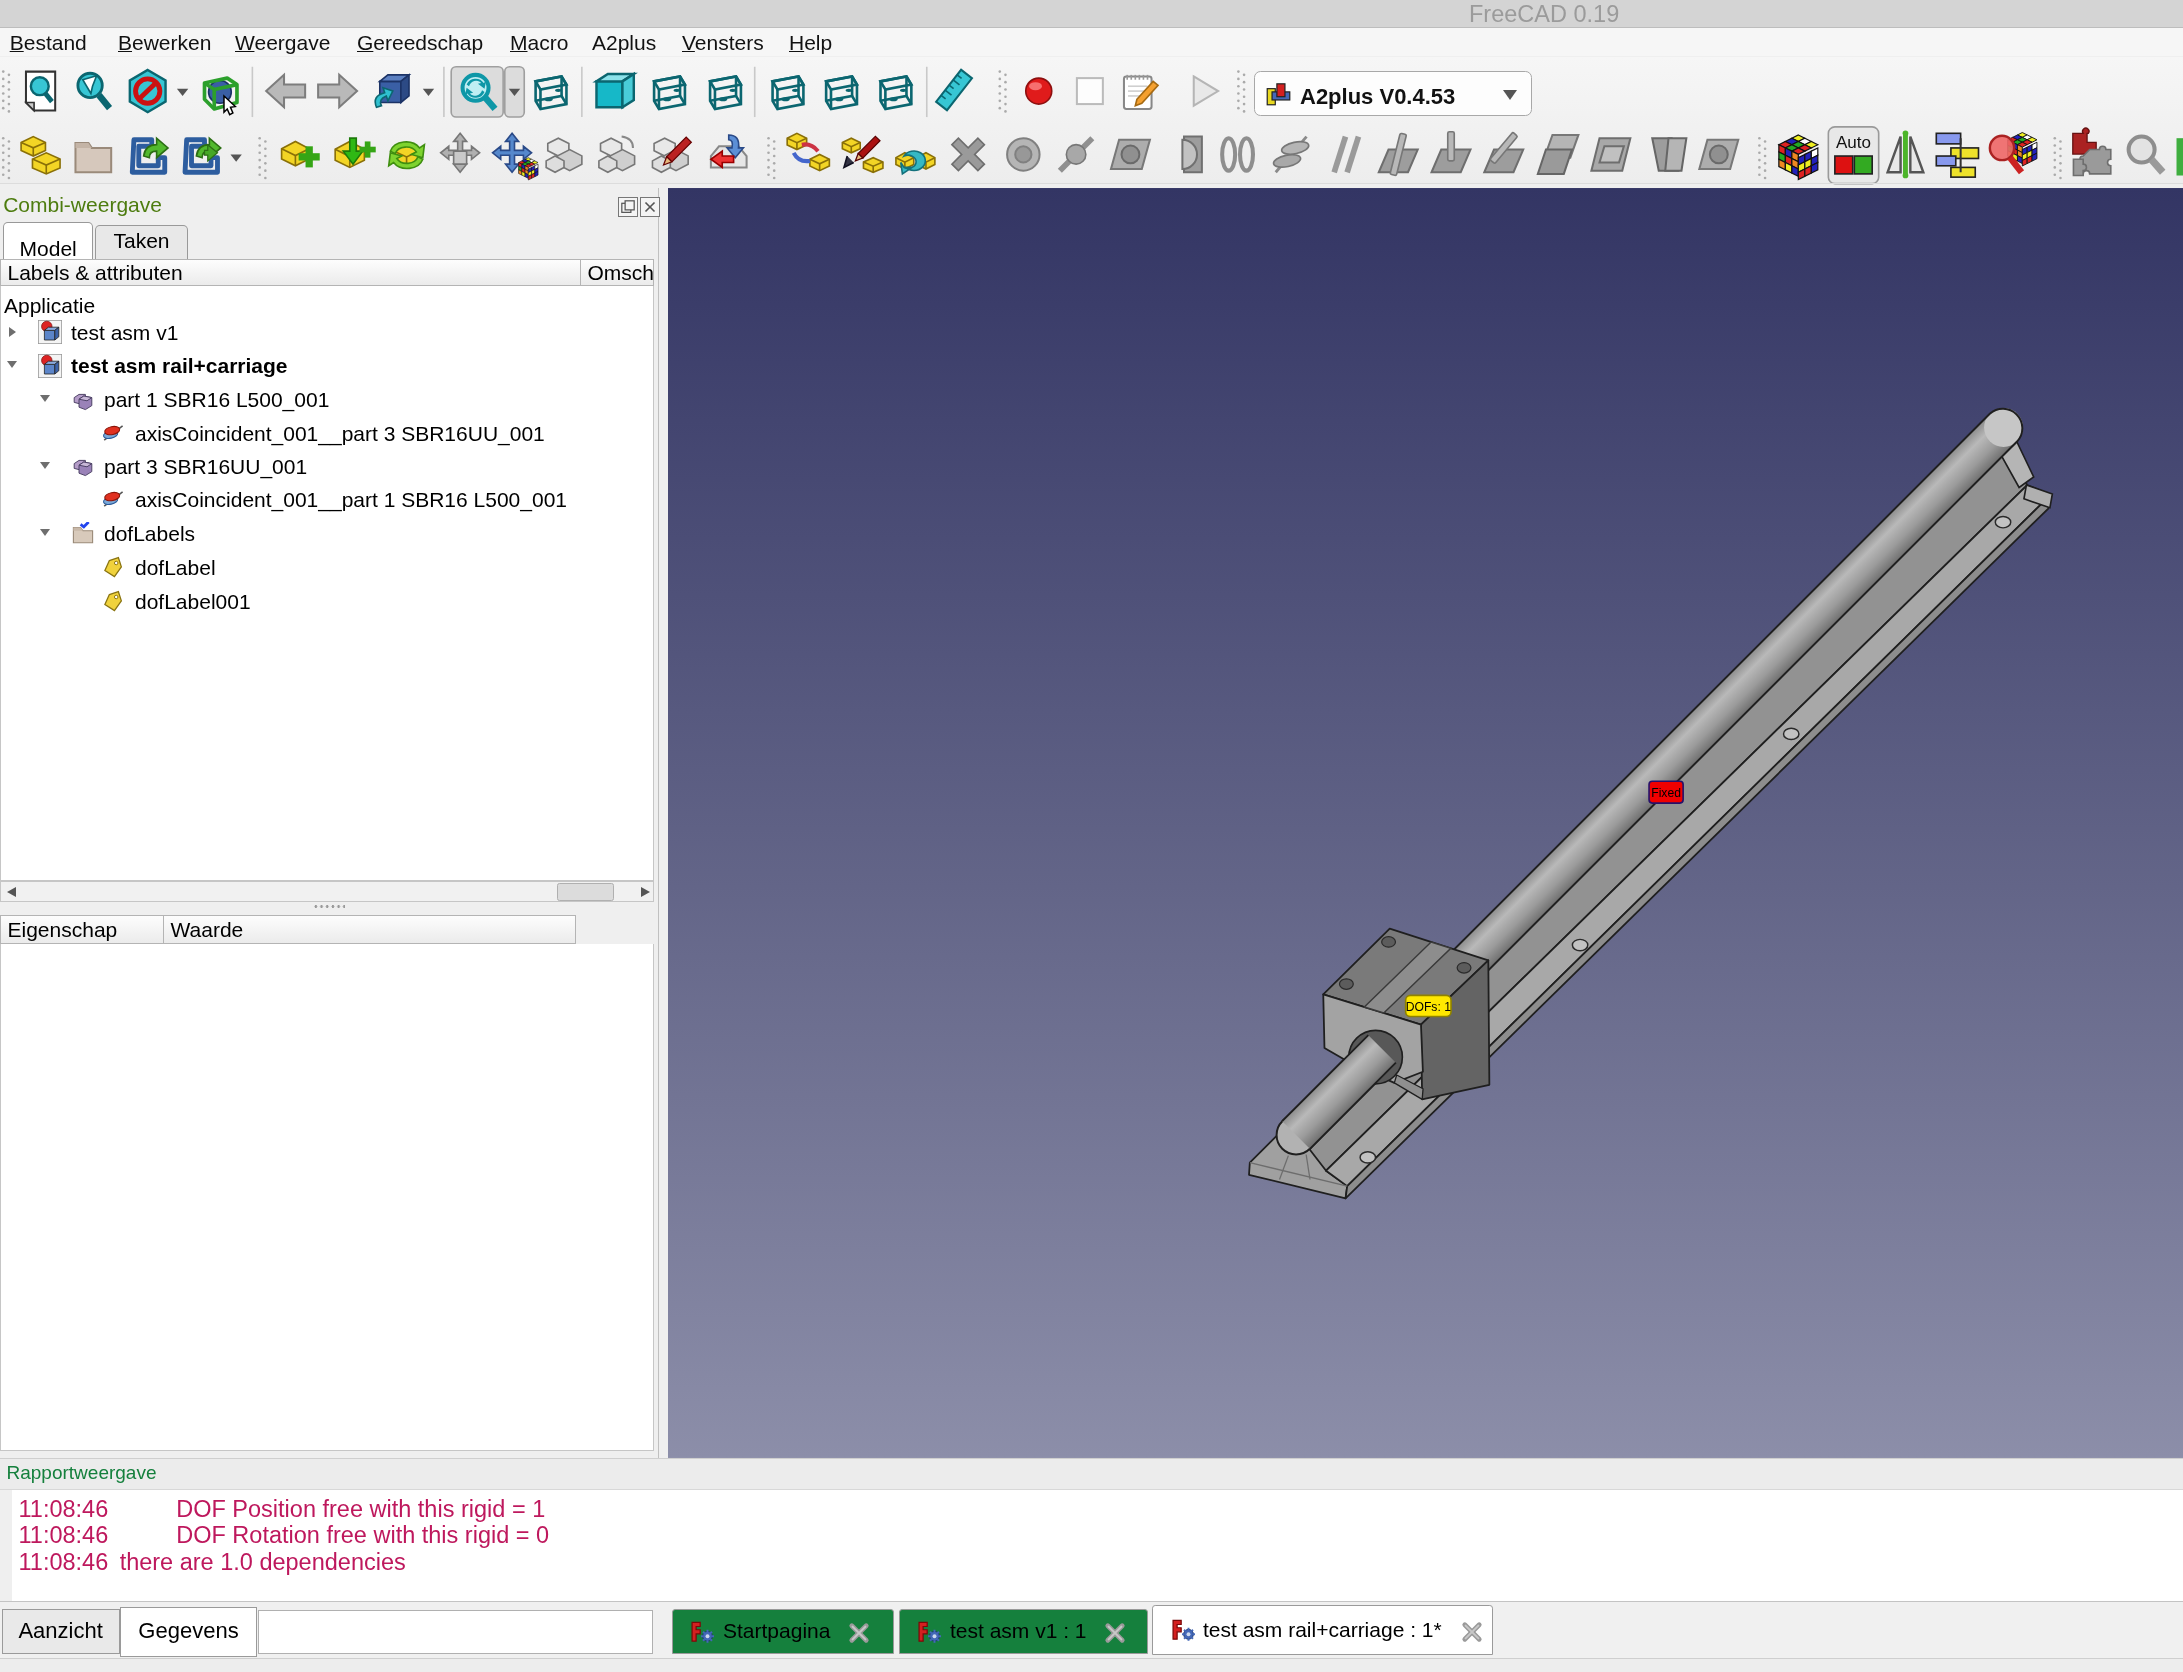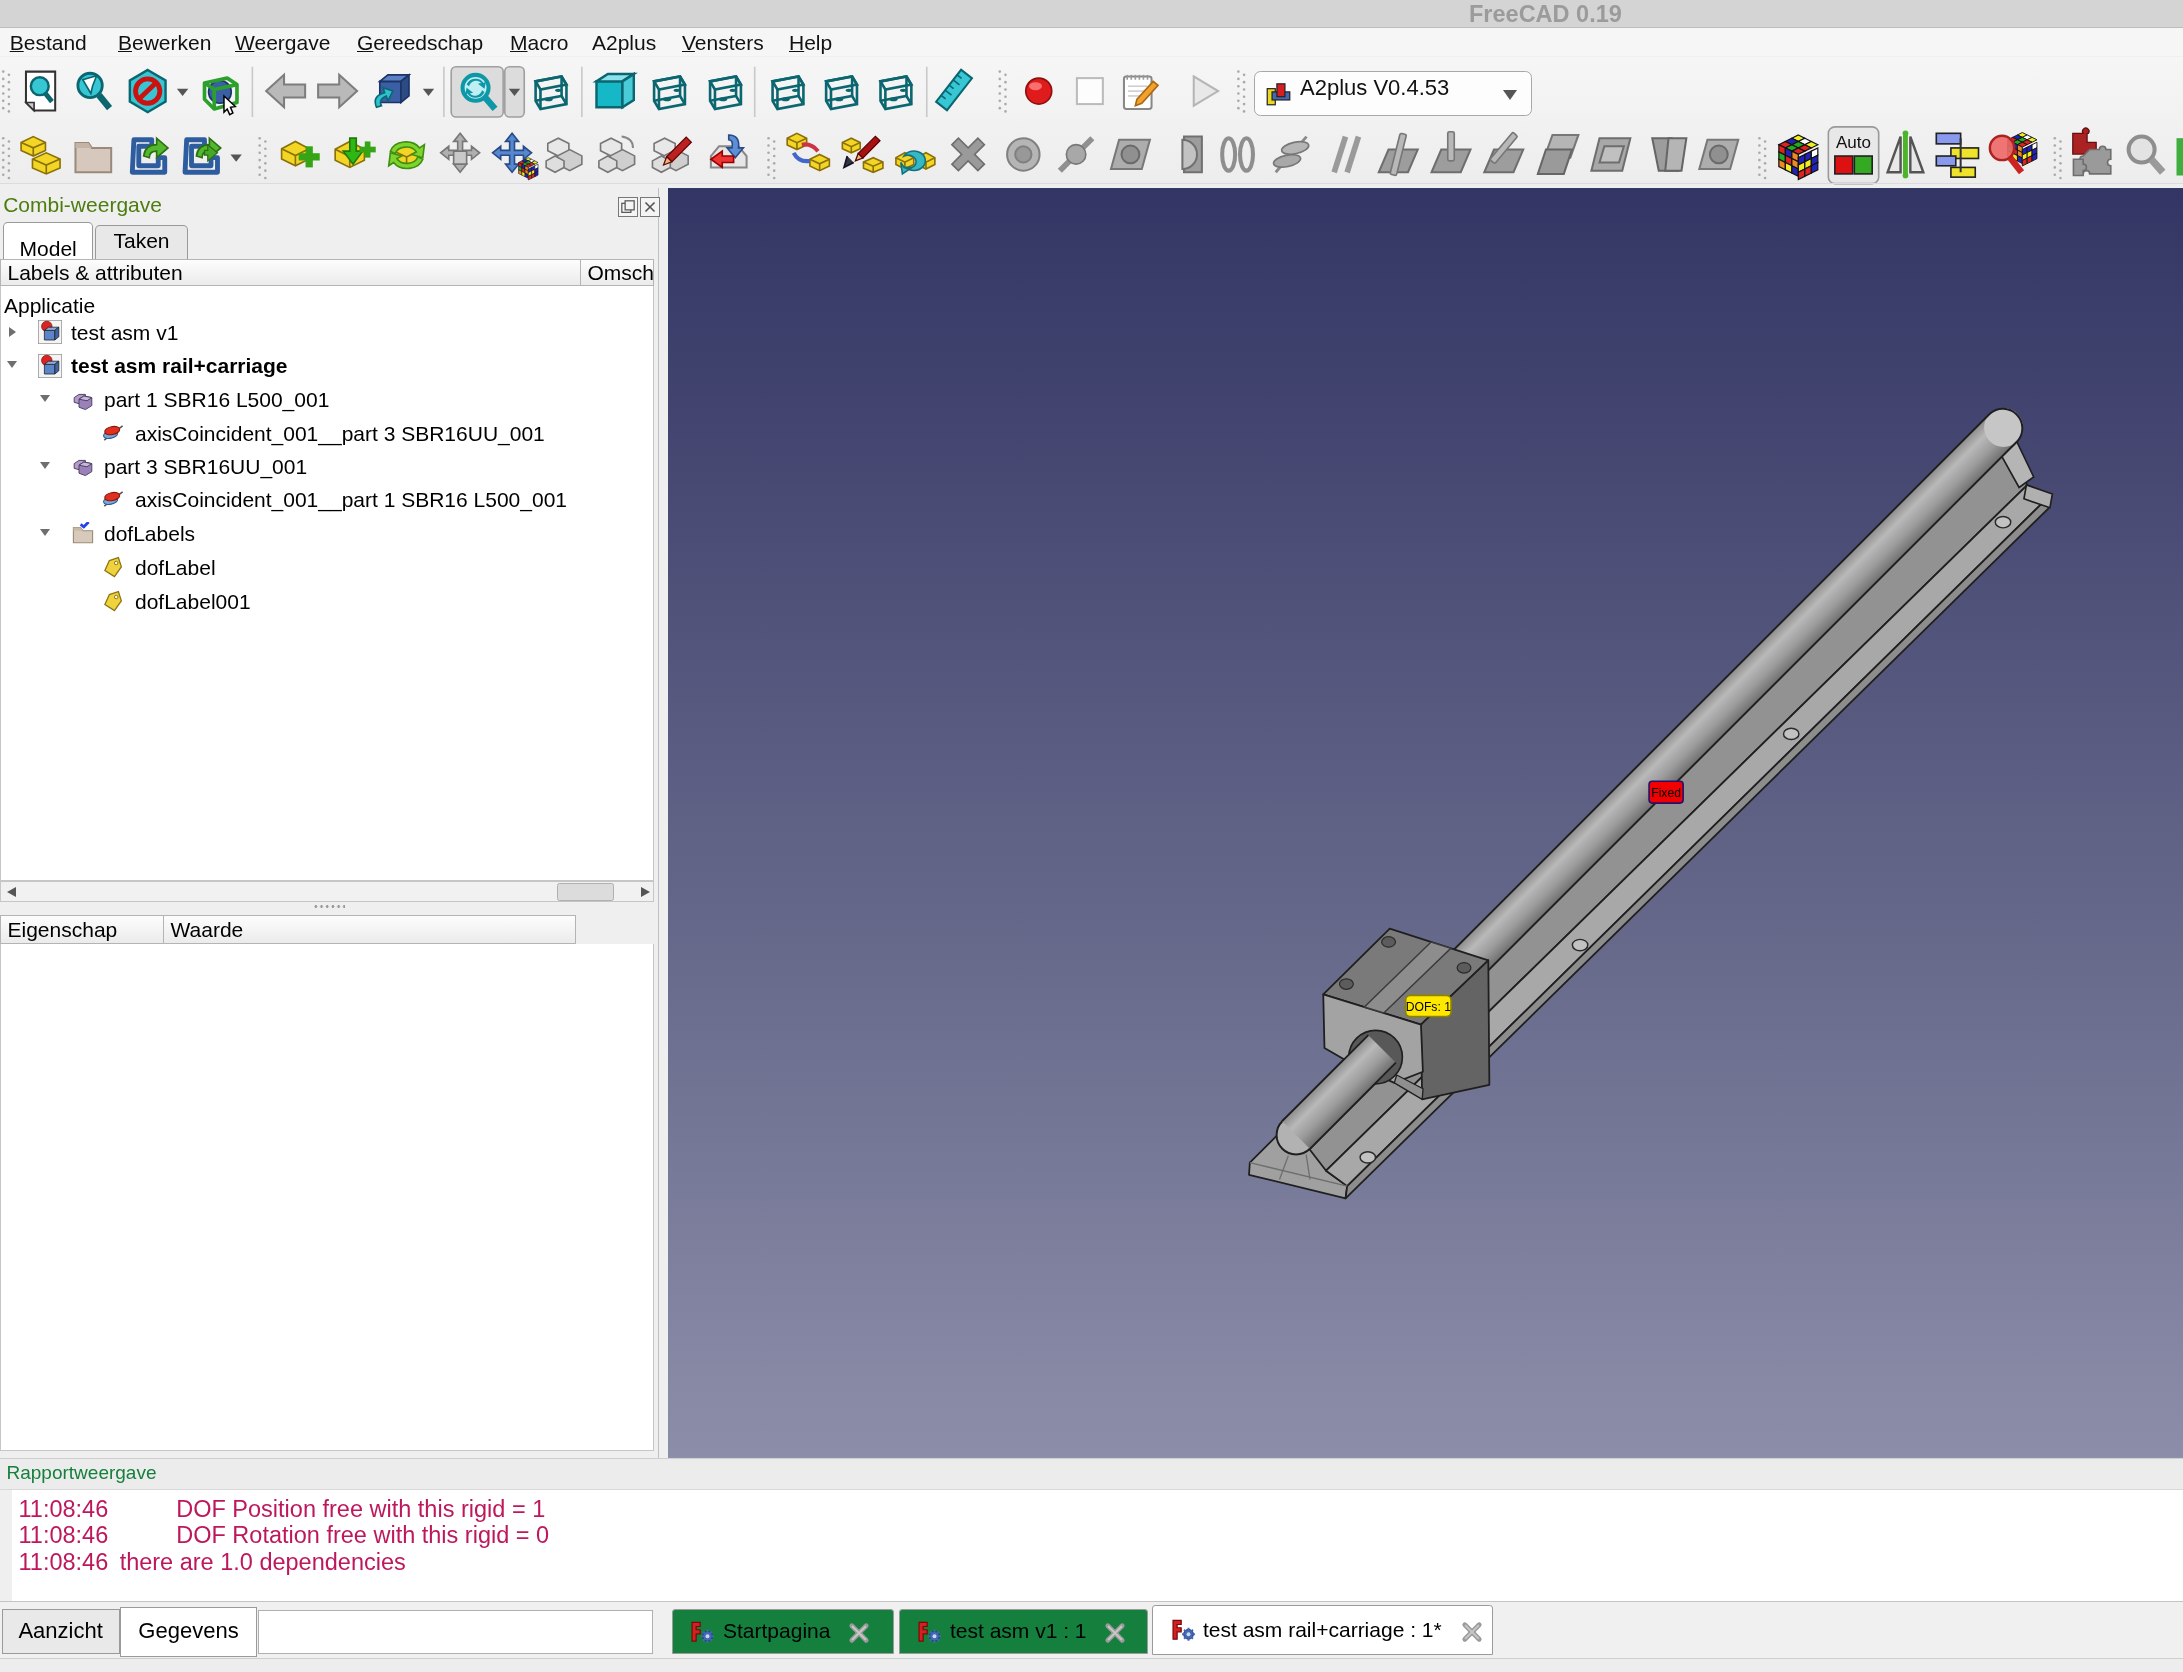--- a/index.html
+++ b/index.html
@@ -1,28 +1,28 @@
 <!DOCTYPE html>
 <html style="font-size:13px"><head><meta charset="utf-8">
 <style>
 * { margin:0; padding:0; box-sizing:border-box; }
 html,body { width:2183px; height:1673px; font-family:"Liberation Sans", sans-serif; background:#efefef; overflow:hidden; }
 .abs { position:absolute; }
 .tt { font-size:21px; color:#000; white-space:nowrap; }
 #titlebar { position:absolute; left:0; top:0; width:2183px; height:28px; background:#d4d4d4; border-bottom:0.8px solid #bdbdbd; }
-#titlebar span { position:absolute; left:1469px; top:0.8px; font-size:23.5px; font-weight:bold; color:#9b9b9b; }
+#titlebar span { position:absolute; left:1469px; top:0.8px; font-size:23.5px; font-weight:normal; color:#9b9b9b; }
 #menubar { position:absolute; left:0; top:28px; width:2183px; height:28px; background:#f6f6f6; }
 .mi { position:absolute; top:3.2px; font-size:21px; color:#111; }
 .mi u { text-decoration-thickness:1.2px; }
 #toolbars { position:absolute; left:0; top:57px; width:2183px; height:127px; background:linear-gradient(#f6f6f6,#ededed); border-bottom:0.8px solid #a8a8a8; }
 #tbsep { position:absolute; left:0; top:126px; width:2183px; height:0.8px; background:#dcdcdc; }
 .tb1 { position:absolute; left:0; top:0; }
 .tb2 { position:absolute; left:0; top:69px; }
 #combo { position:absolute; left:1254px; top:14px; width:278px; height:45px; background:#fdfdfd; border:1.6px solid #a8a8a8; border-radius:6.5px; }
-#combo .ct { position:absolute; left:45px; top:3px; font-size:22px; color:#111; }
+#combo .ct { position:absolute; left:45px; top:12px; font-size:22px; color:#111;font-weight:bold; }
 #combo .ca { position:absolute; left:248px; top:18px; width:0; height:0; border-top:10.6px solid #555; border-left:7.3px solid transparent; border-right:7.3px solid transparent; }
 #panel { position:absolute; left:0; top:188px; width:659px; height:1270px; background:#efefef; border-right:0.8px solid #c0c0c0; }
 #ptitle { position:absolute; left:3.2px; top:4.9px; font-size:21px; color:#4d7c0f; }
 .pbtn { position:absolute; top:9px; width:20px; height:20px; border:1.2px solid #777; background:#f4f4f4; }
 .pbtn svg { position:absolute; left:1.6px; top:1.6px; }
 .tab { position:absolute; font-size:21px; text-align:center; border:0.8px solid #999; border-bottom:none; border-radius:4.9px 4.9px 0 0; }
 #tabModel { left:3.2px; top:34px; width:90px; height:37px; background:#fff; padding-top:14px; z-index:2; }
 #tabTaken { left:95px; top:37px; width:93px; height:34px; background:#e8e8e8; padding-top:3.2px; }
 .hdr { position:absolute; background:linear-gradient(#fdfdfd,#ebebeb); border:0.8px solid #b4b4b4; font-size:21px; color:#000; }
 #treehdr { left:0px; top:71px; width:654px; height:27px; }

